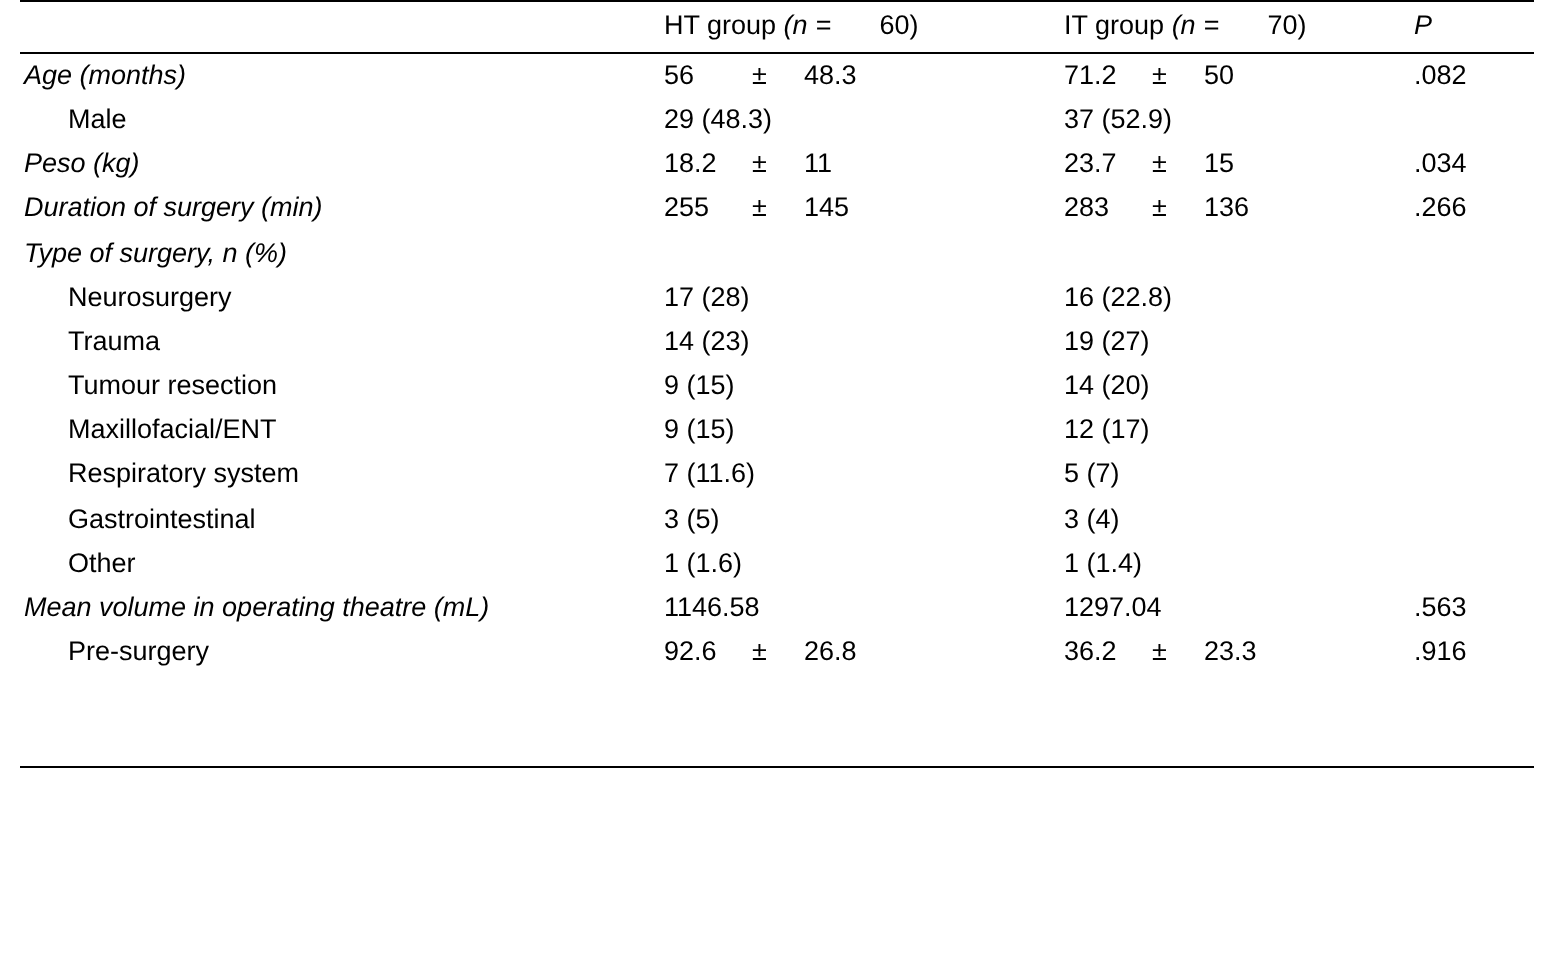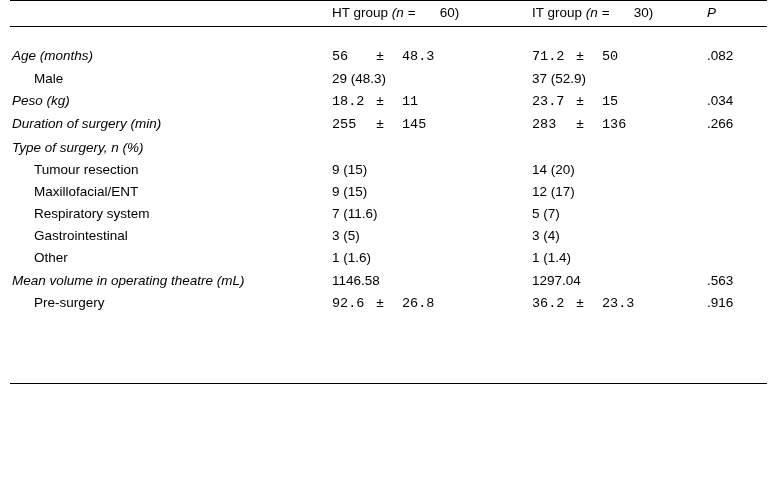--- a/index.html
+++ b/index.html
@@ -44,33 +44,32 @@
   thead tr.head-row th.blank-head {
     border-top: 1.6px solid #000;
     border-bottom: 1.2px solid #000;
   }
   tbody td {
     padding: 1.5px 2px;
     vertical-align: baseline;
     font-size: 13.5px;
     line-height: 1.42;
   }
-  tbody tr.first-body td { padding-top: 19px; }
+  tbody tr.first-body td { padding-top: 1px; }
   tbody tr:last-child td { padding-bottom: 4px; }
 
   .rowlabel-italic { font-style: italic; }
   .rowlabel-indent { padding-left: 24px; margin-top: 36px; }
 
   .ital { font-style: italic; }
   .grp-head .eq { padding: 0 4px; }
 
   .val-pm {
     display: inline-block;
     white-space: nowrap;
-    font-family: Liberation Mono, monospace;
   }
   .pm-a { display: inline-block; min-width: 44px; }
   .pm-sym { display: inline-block; min-width: 26px; text-align: left; }
   .pm-b { display: inline-block; }
 
   .bottom-rule {
     position: absolute;
     left: 10px;
     right: 10px;
     bottom: 12px;
@@ -94,21 +93,21 @@
         <th class="blank-head"></th>
         <th>
           <span>HT group</span>
           <span class="grp-head">
             <span class="ital">(n</span><span class="eq">=</span><span class="head-n-gap"></span><span>60)</span>
           </span>
         </th>
         <th>
           <span>IT group</span>
           <span class="grp-head">
-            <span class="ital">(n</span><span class="eq">=</span><span class="head-n-gap"></span><span>30)</span>
+            <span class="ital">(n</span><span class="eq">=</span><span class="head-n-gap"></span><span>70)</span>
           </span>
         </th>
         <th>
           <span class="ital">P</span>
         </th>
       </tr>
     </thead>
     <tbody id="table-body">
         <tr class="first-body">
           <td class="rowlabel-italic">Age (months)</td>
@@ -134,20 +133,32 @@
           <td><span class="val-pm"><span class="pm-a">283</span><span class="pm-sym">±</span><span class="pm-b">136</span></span></td>
           <td>.266</td>
         </tr>
         <tr>
           <td class="rowlabel-italic">Type of surgery, n (%)</td>
           <td><span></span></td>
           <td><span></span></td>
           <td></td>
         </tr>
         <tr>
+          <td class="rowlabel-indent">Neurosurgery</td>
+          <td><span>17 (28)</span></td>
+          <td><span>16 (22.8)</span></td>
+          <td></td>
+        </tr>
+        <tr>
+          <td class="rowlabel-indent">Trauma</td>
+          <td><span>14 (23)</span></td>
+          <td><span>19 (27)</span></td>
+          <td></td>
+        </tr>
+        <tr>
           <td class="rowlabel-indent">Tumour resection</td>
           <td><span>9 (15)</span></td>
           <td><span>14 (20)</span></td>
           <td></td>
         </tr>
         <tr>
           <td class="rowlabel-indent">Maxillofacial/ENT</td>
           <td><span>9 (15)</span></td>
           <td><span>12 (17)</span></td>
           <td></td>

